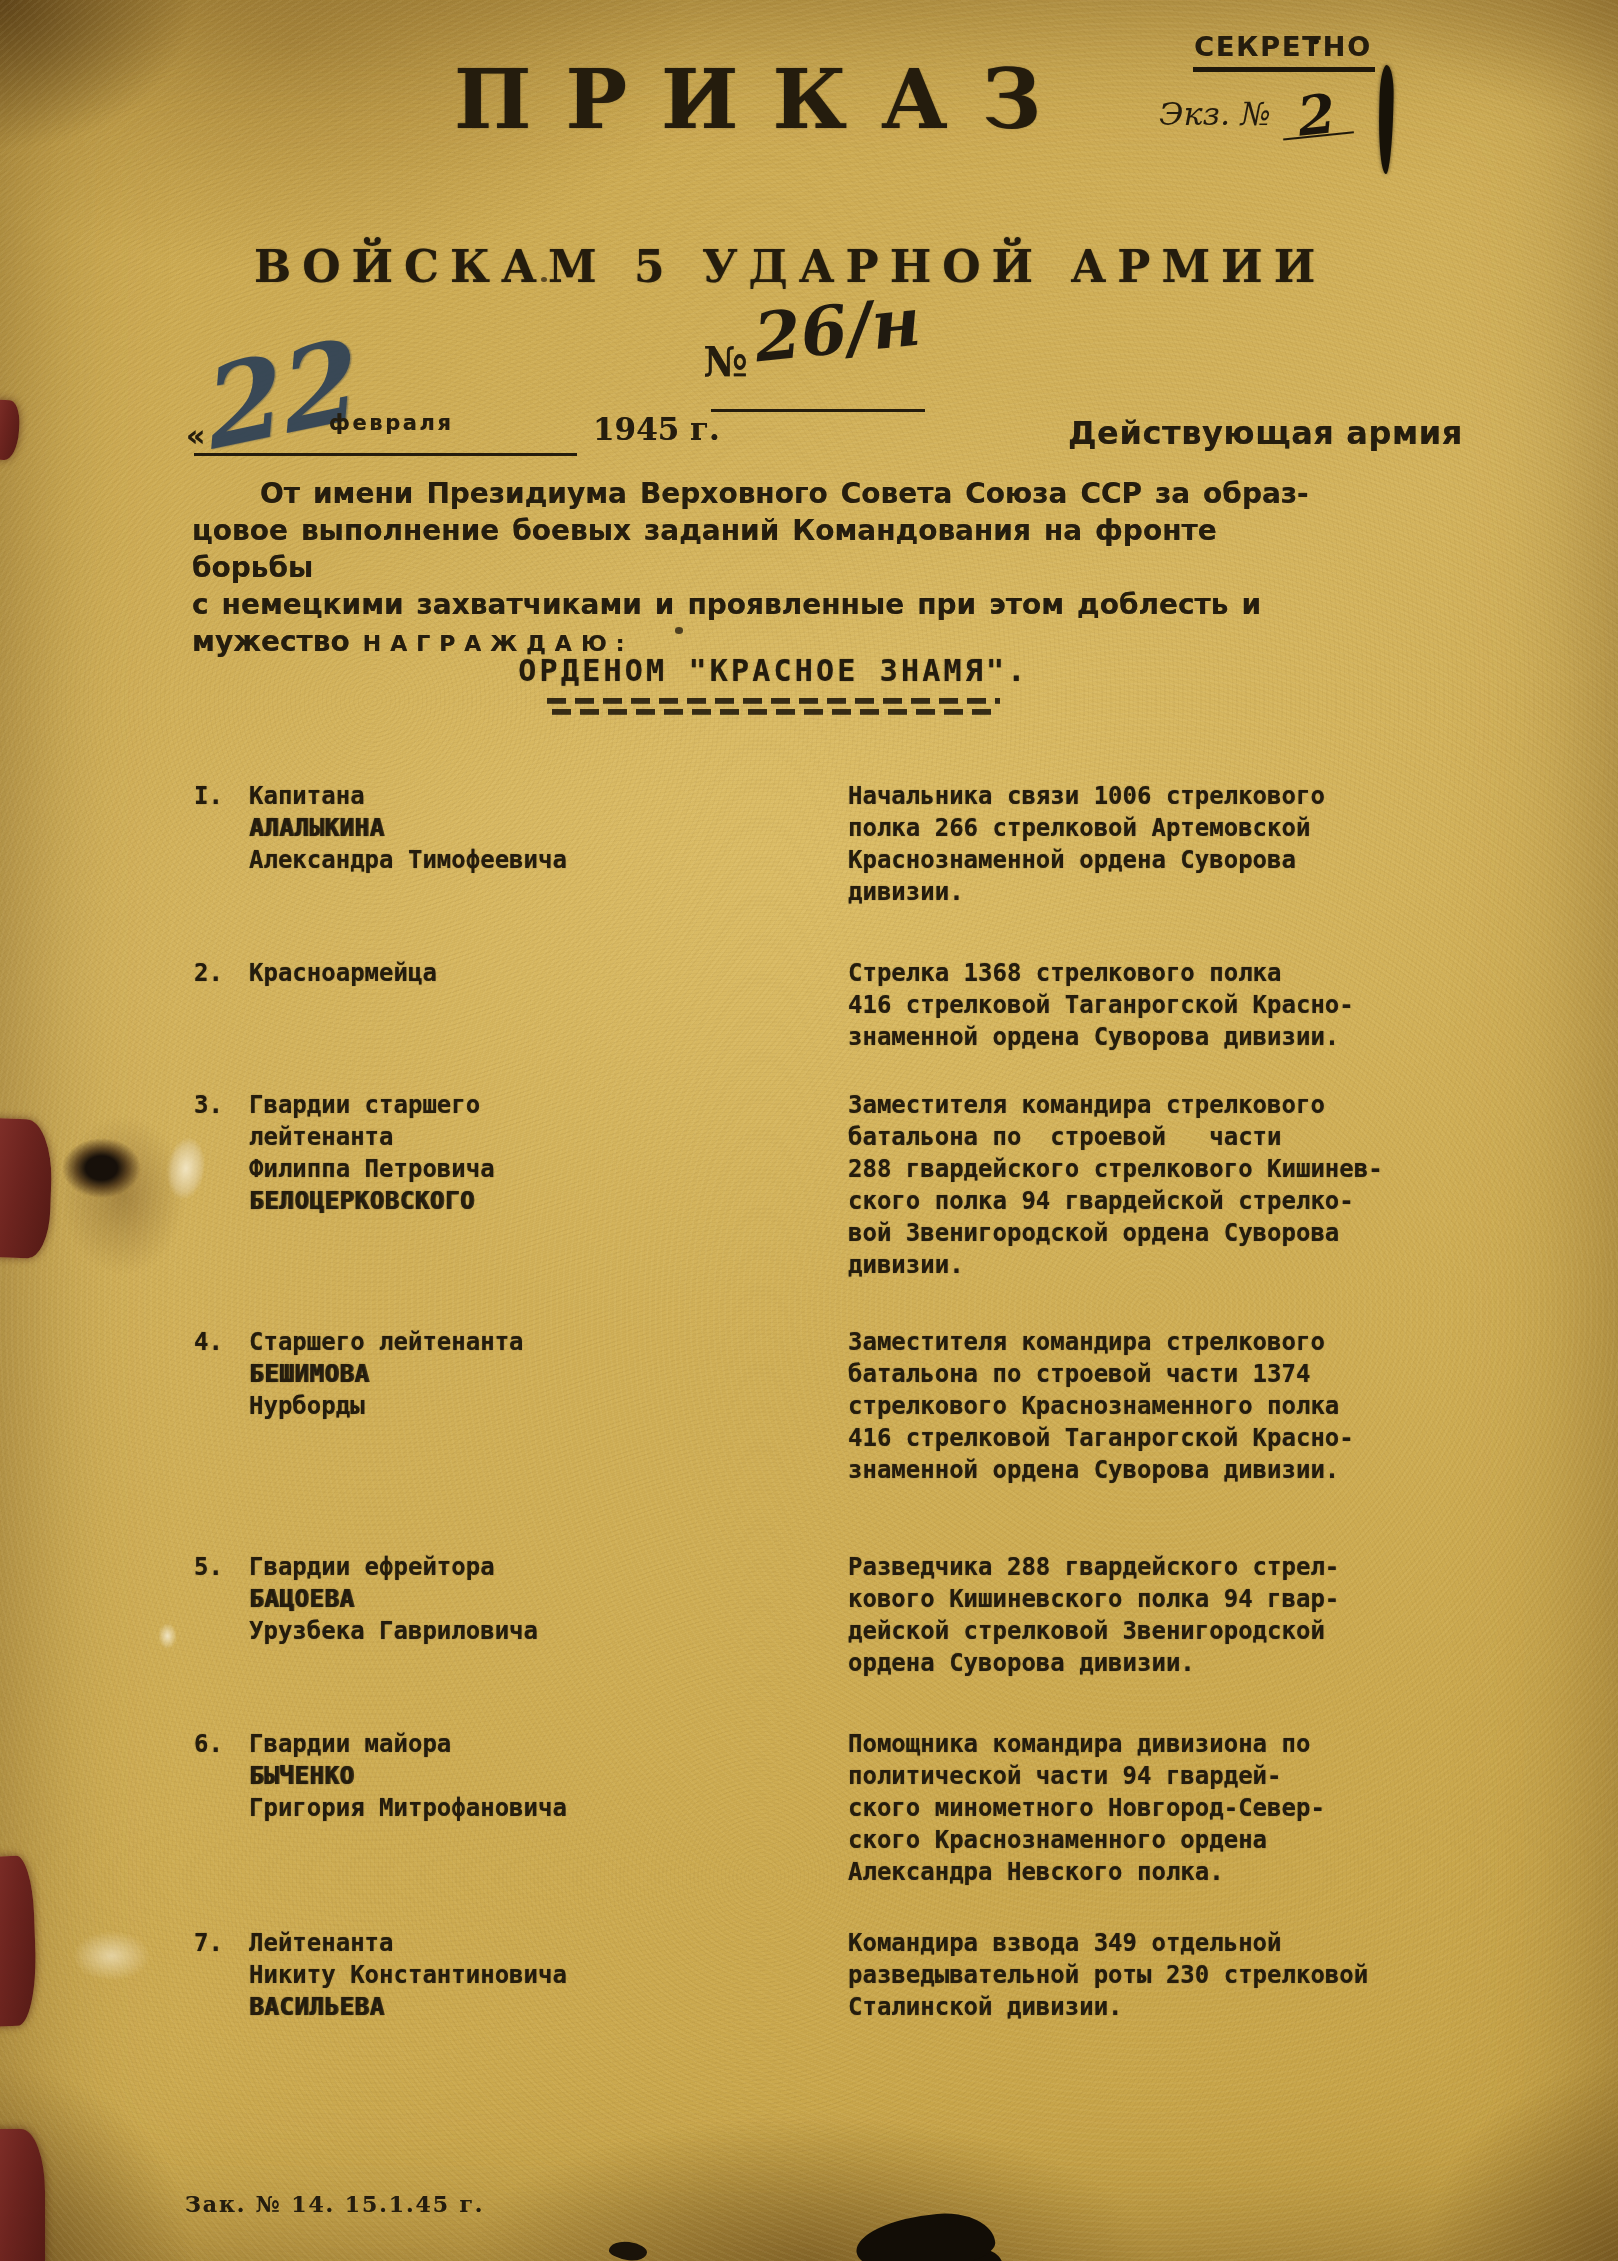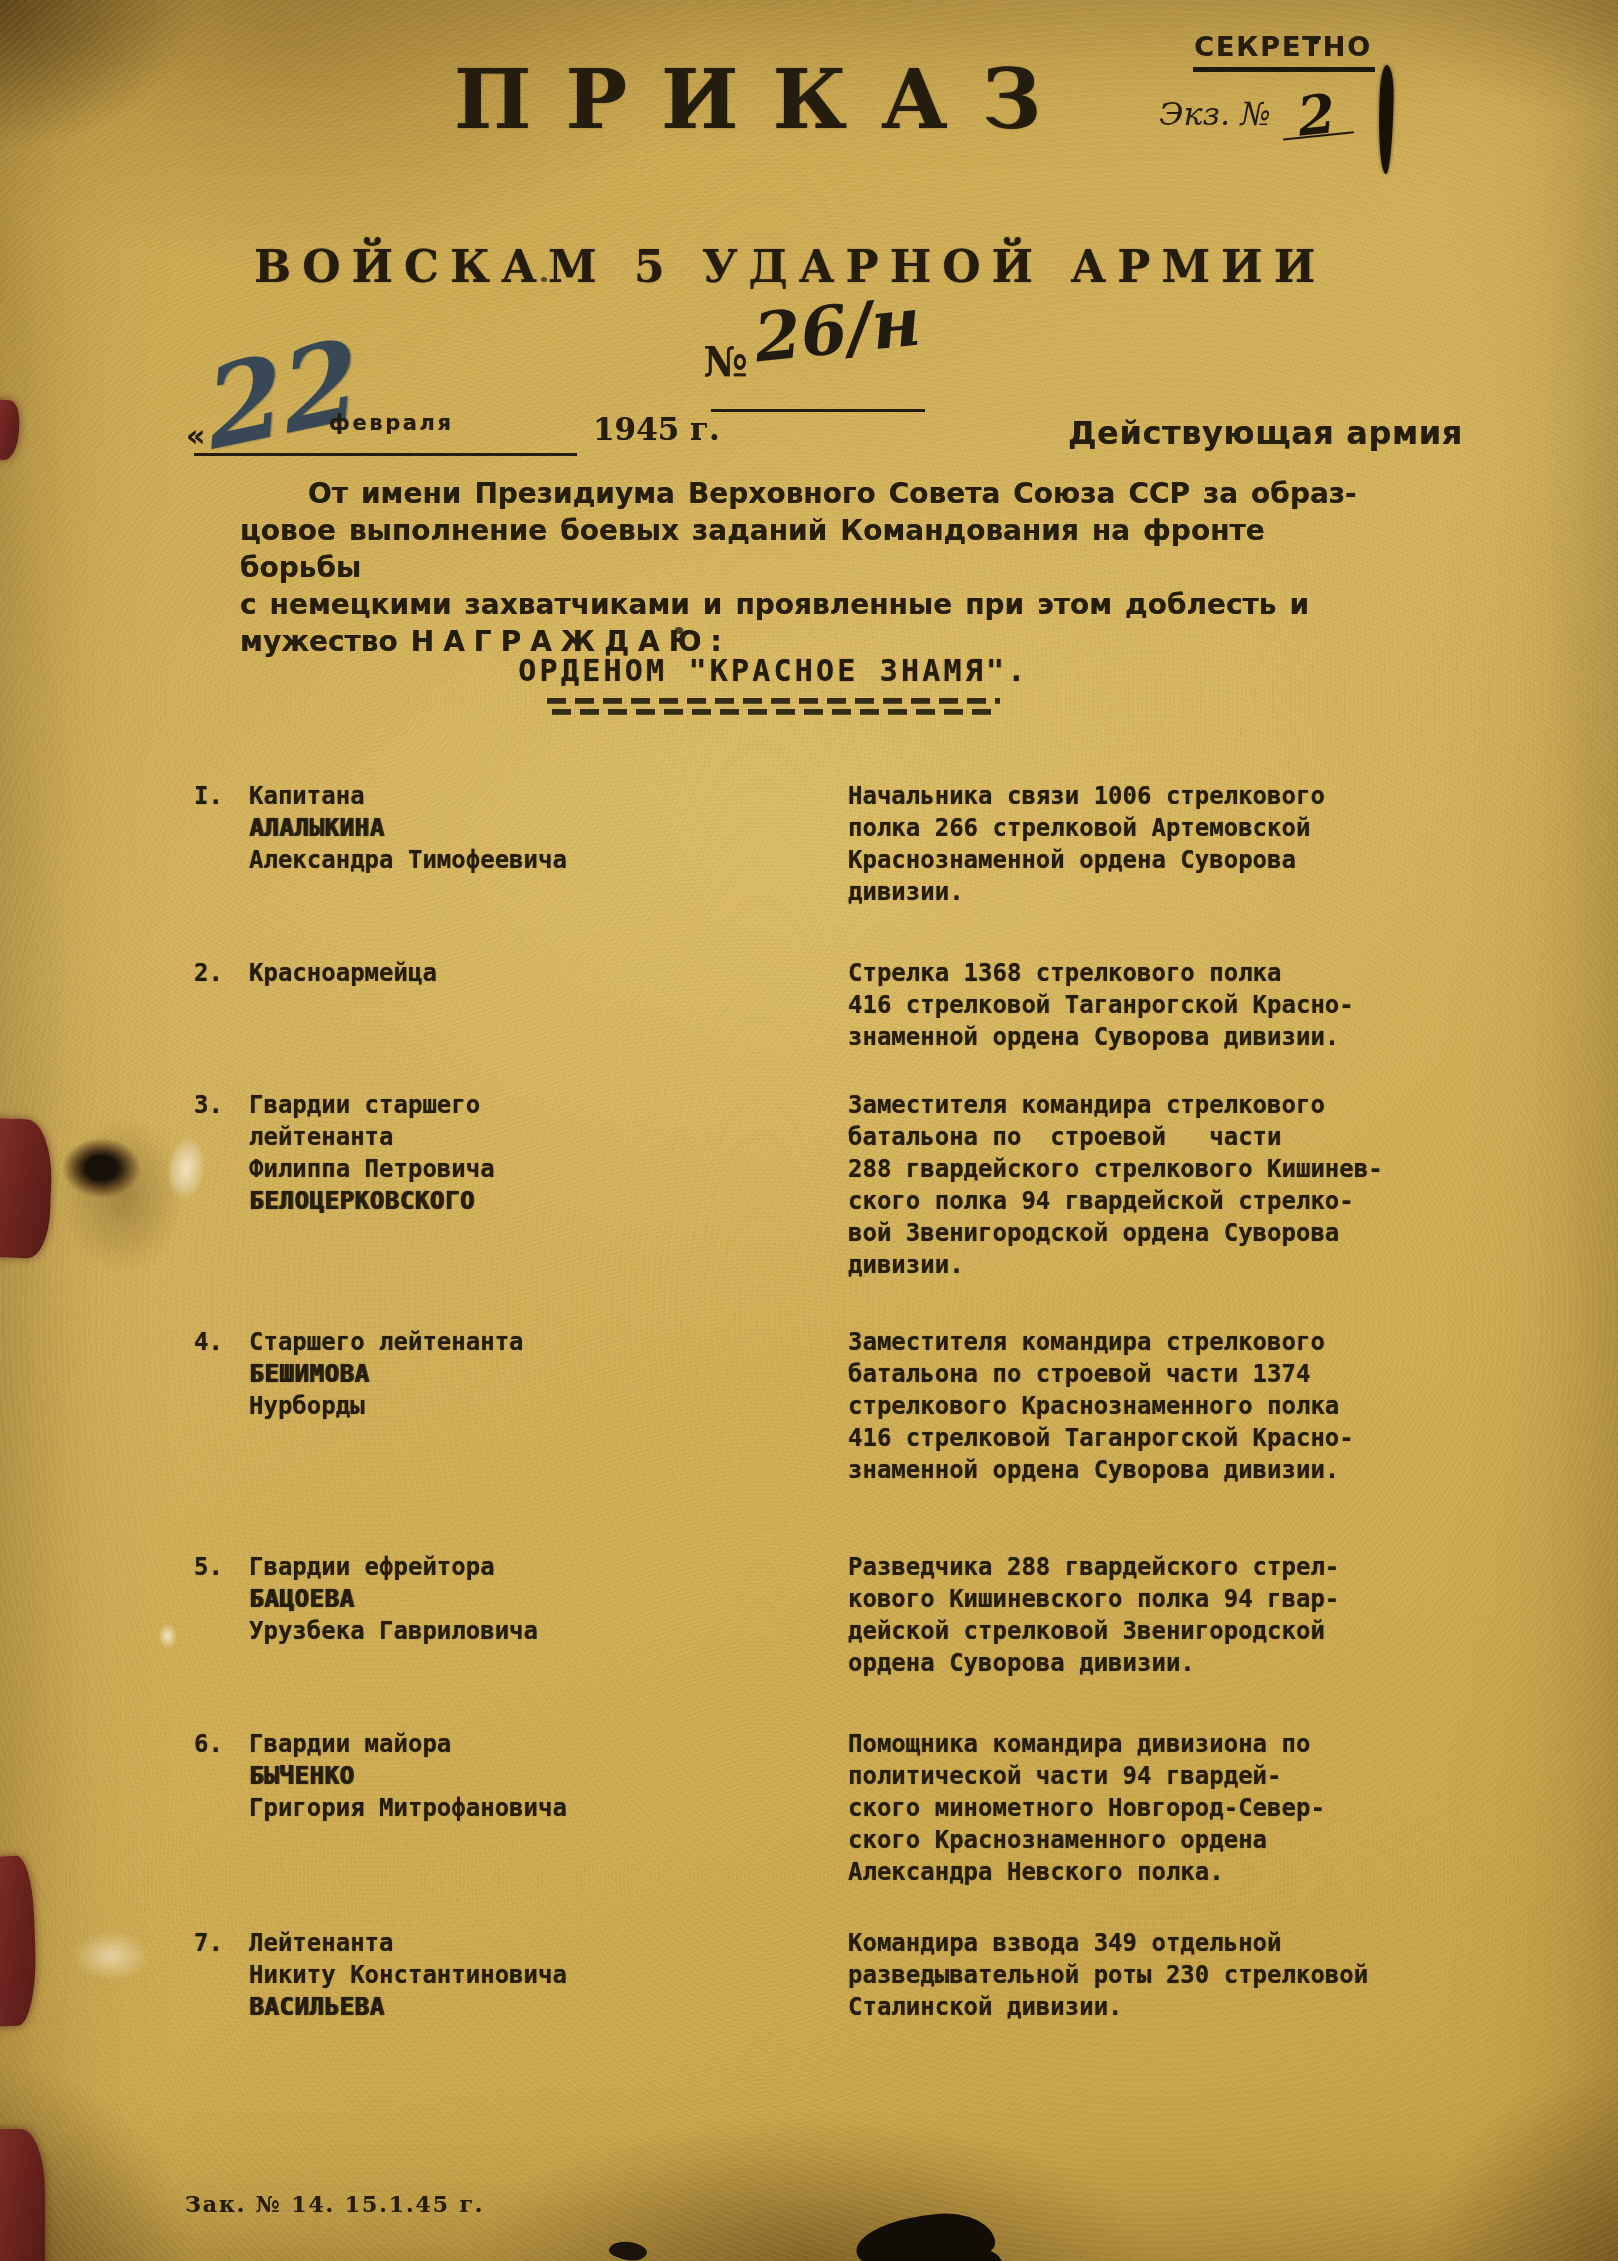--- a/index.html
+++ b/index.html
@@ -60,22 +60,22 @@
        transform:rotate(-12deg) skewX(-6deg);text-shadow:1.3px 0.6px 1.3px rgba(40,55,75,.4);}
   .month{position:absolute;left:329px;top:411px;font-size:21px;letter-spacing:2.6px;}
   .date-underline{position:absolute;left:194px;top:453px;width:383px;height:0;
        border-top:3.2px solid #241c0d;}
   .year{position:absolute;left:593px;top:411px;font-size:31px;font-weight:bold;}
   .army{position:absolute;left:1068px;top:414px;font-size:32px;letter-spacing:0.6px;}
 
   
   .preamble{position:absolute;left:192px;top:475px;width:1159px;
             font-size:28px;line-height:37px;word-spacing:3.2px;
-            text-indent:68px;margin-left:48px;}
-  .decree{letter-spacing:9px;font-size:28px;}
+            text-indent:68px;}
+  .decree{letter-spacing:9px;font-size:22px;}
 
   
   .award{position:absolute;left:-36px;top:653px;width:100%;text-align:center;
          font-size:30px;letter-spacing:3.2px;}
   .award-underline{width:453px;height:17.5px;margin:10.4px auto 0;
      background-image:
        repeating-linear-gradient(90deg,#241c0d 0 19.4px, transparent 19.4px 28px),
        repeating-linear-gradient(90deg,#241c0d 0 19.4px, transparent 19.4px 28px);
      background-size:100% 5.8px,100% 5.8px;
      background-position:0 0,5.2px 11px;

